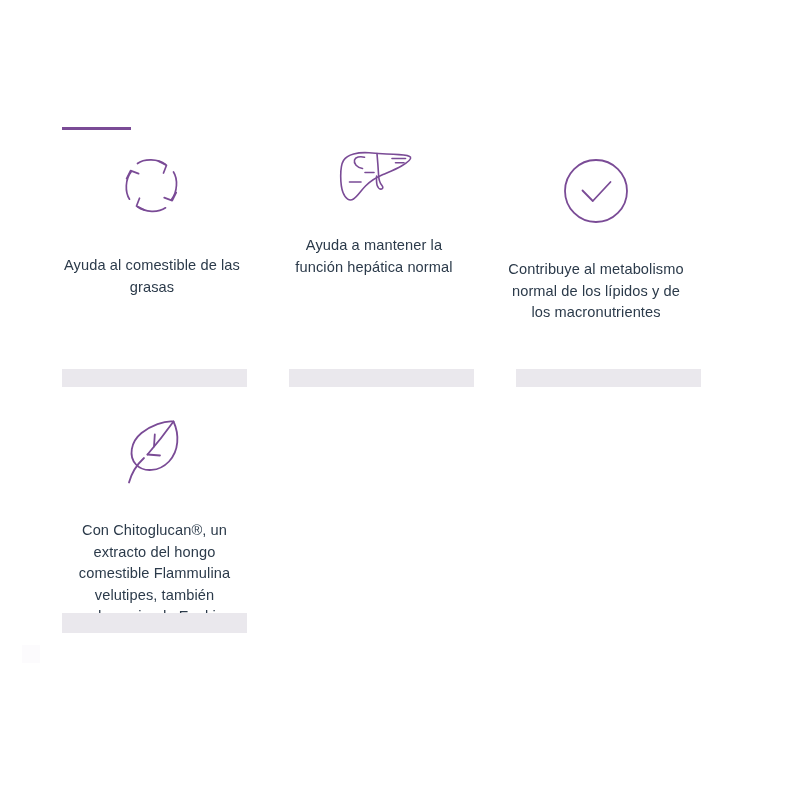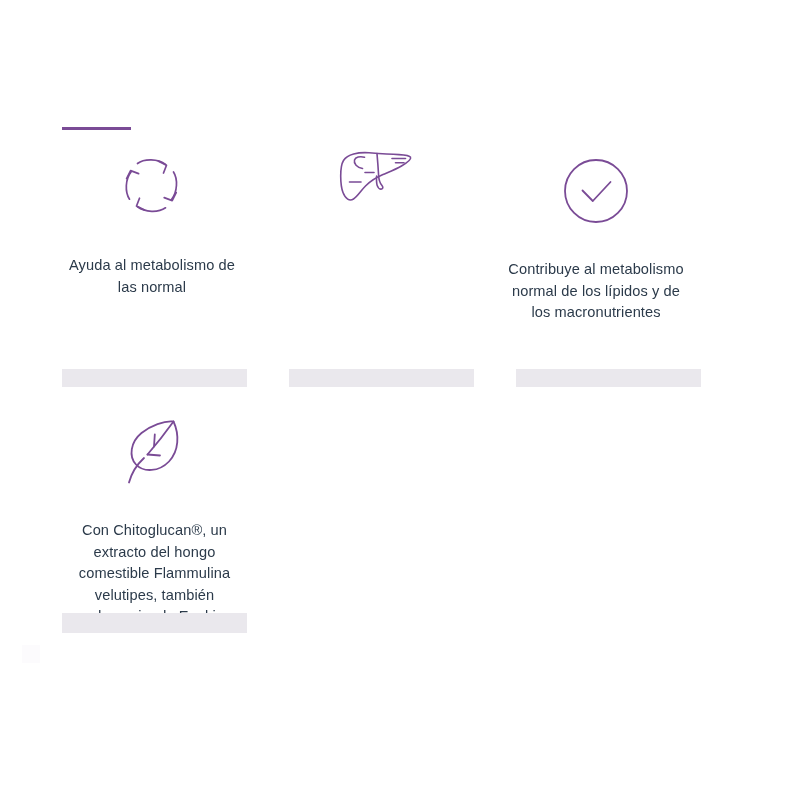--- a/index.html
+++ b/index.html
@@ -149,21 +149,21 @@
             <path d="M59.5 23 C64 30, 63.5 43, 57.5 50.5"></path>
             <path d="M62.2 43.6 L58.2 51.6 L50.2 48.6"></path>
 
             <path d="M51.5 58.8 C44.5 63.8, 31 63.5, 23.5 57.8"></path>
             <path d="M30.5 61.0 L22.5 57.0 L25.5 49.2"></path>
 
             <path d="M15.5 50.2 C10.8 43.2, 11.2 30, 17.2 22.6"></path>
             <path d="M12.6 29.6 L16.6 21.6 L24.6 24.6"></path>
           </svg>
         </span>
-        <div class="card-text">Ayuda al metabolismo de las normal</div>
+        <div class="card-text">Ayuda al comestible de las grasas</div>
       </div>
 
       <div class="benefit-card card-col-2">
         <span class="card-icon icon-pad-liver">
           <svg width="82" height="64" viewBox="0 0 82 64" fill="none" stroke="#7a4b96" stroke-width="1.6" stroke-linecap="round" stroke-linejoin="round">
 
             <path d="M10.5 13.5 C14.5 7.5, 25 5.0, 36 5.8 C46 6.5, 56 7.2, 66 7.6
                      C72 7.9, 76.5 8.4, 77.5 10.2 C78.4 12.0, 74.5 15.5, 68.5 19.0
                      C62.5 22.5, 56.0 25.0, 50.0 27.6
                      C44.0 30.2, 38.0 33.5, 32.5 39.0
@@ -178,20 +178,21 @@
                      C43.4 36.0, 43.4 32.5, 43.6 29.0"></path>
 
             <path d="M29.5 21.5 C24.0 20.5, 20.5 16.5, 21.5 13.0 C22.4 10.0, 27.0 9.0, 31.5 10.2"></path>
 
             <path d="M32.0 25.5 L41.0 25.5"></path>
             <path d="M16.5 35.0 L28.0 35.0"></path>
             <path d="M59.0 11.5 L72.5 11.5"></path>
             <path d="M62.5 15.8 L71.0 15.8"></path>
           </svg>
         </span>
+        <div class="card-text">Ayuda a mantener la función hepática normal</div>
       </div>
 
       <div class="benefit-card card-col-3">
         <span class="card-icon icon-pad-check">
           <svg width="68" height="68" viewBox="0 0 68 68" fill="none" stroke="#7a4b96" stroke-width="1.8" stroke-linecap="round" stroke-linejoin="round">
             <circle cx="34" cy="34" r="31"></circle>
             <path d="M20.5 33.5 L30.8 44.0 L48.5 25.0"></path>
           </svg>
         </span>
         <div class="card-text">Contribuye al metabolismo normal de los lípidos y de los macronutrientes</div>

